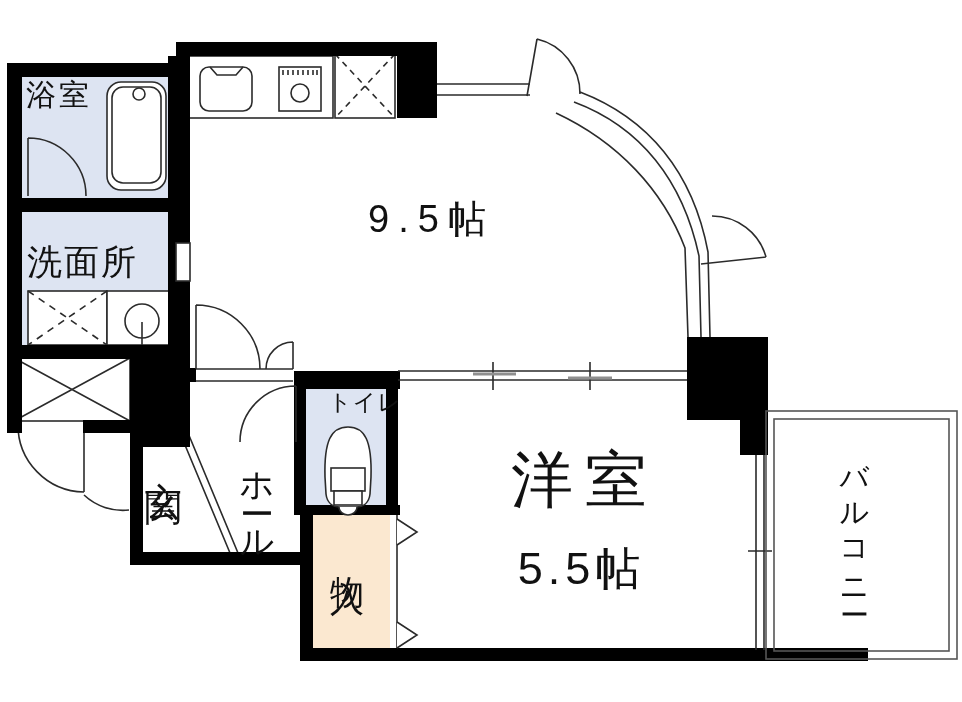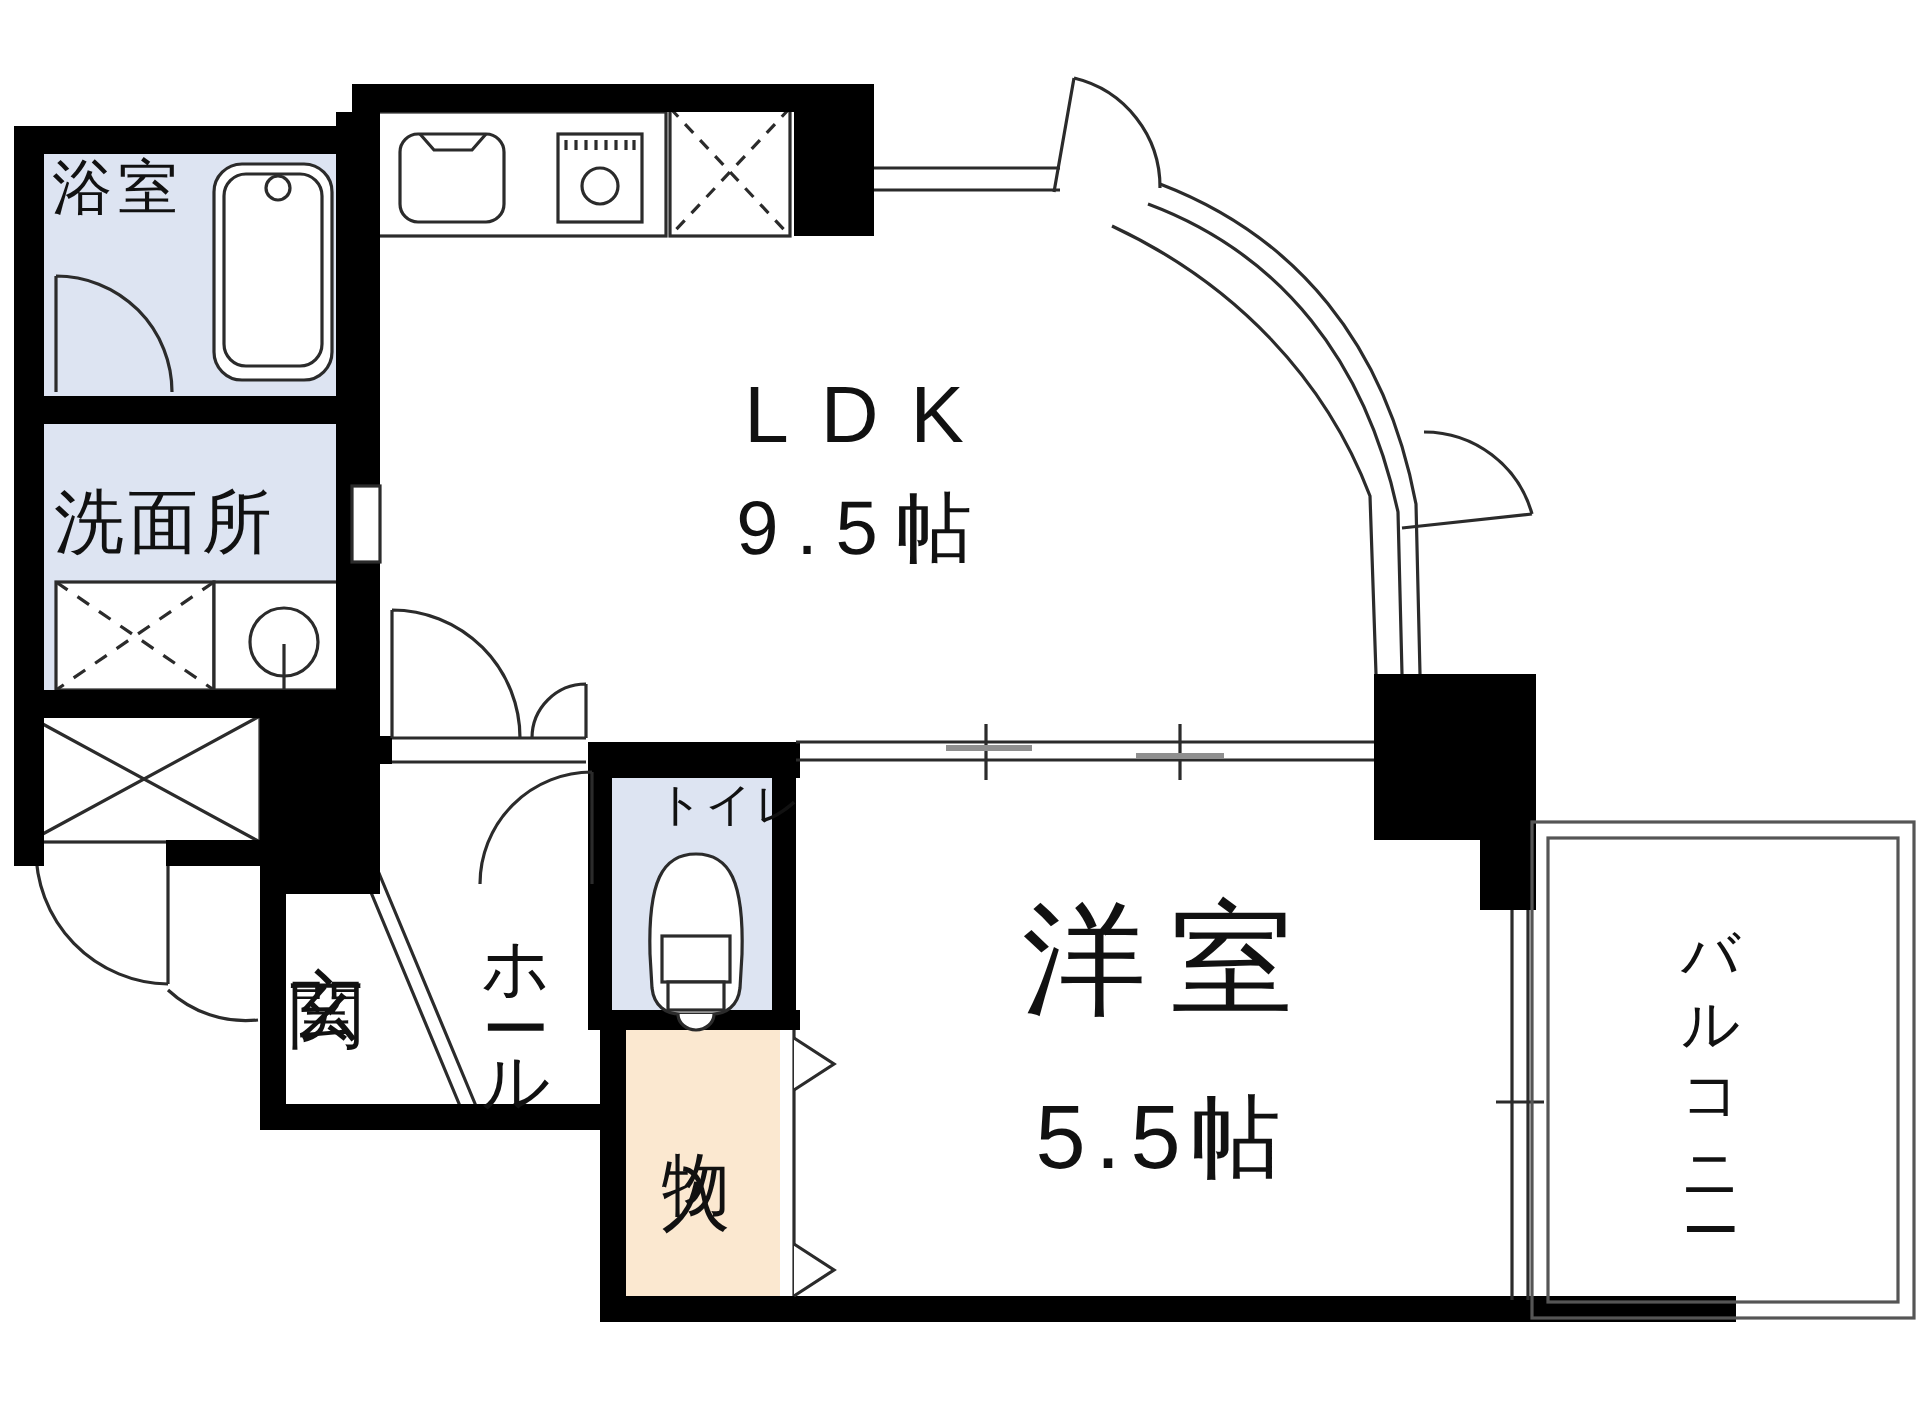--- a/index.html
+++ b/index.html
@@ -168,21 +168,20 @@
       <rect x="334" y="491" width="28" height="14" fill="#ffffff"></rect>
       <path d="M 339,507 A 9,8 0 0 0 357,507" fill="#ffffff"></path>
     </g>
   </g>
 </svg>
 
   <div class="lbl lbl-bath">浴室</div>
   <div class="lbl lbl-washroom">洗面所</div>
 
   <div class="blk blk-ldk">
-    <div class="ldk-name">LDK</div>
     <div class="ldk-area">9.5帖</div>
   </div>
 
   <div class="lbl lbl-toilet">トイレ</div>
   <div class="lbl vert lbl-hall">ホール</div>
   <div class="lbl vert lbl-entrance">玄関</div>
   <div class="lbl vert lbl-storage">物入</div>
 
   <div class="blk blk-western">
     <div class="western-name">洋室</div>

